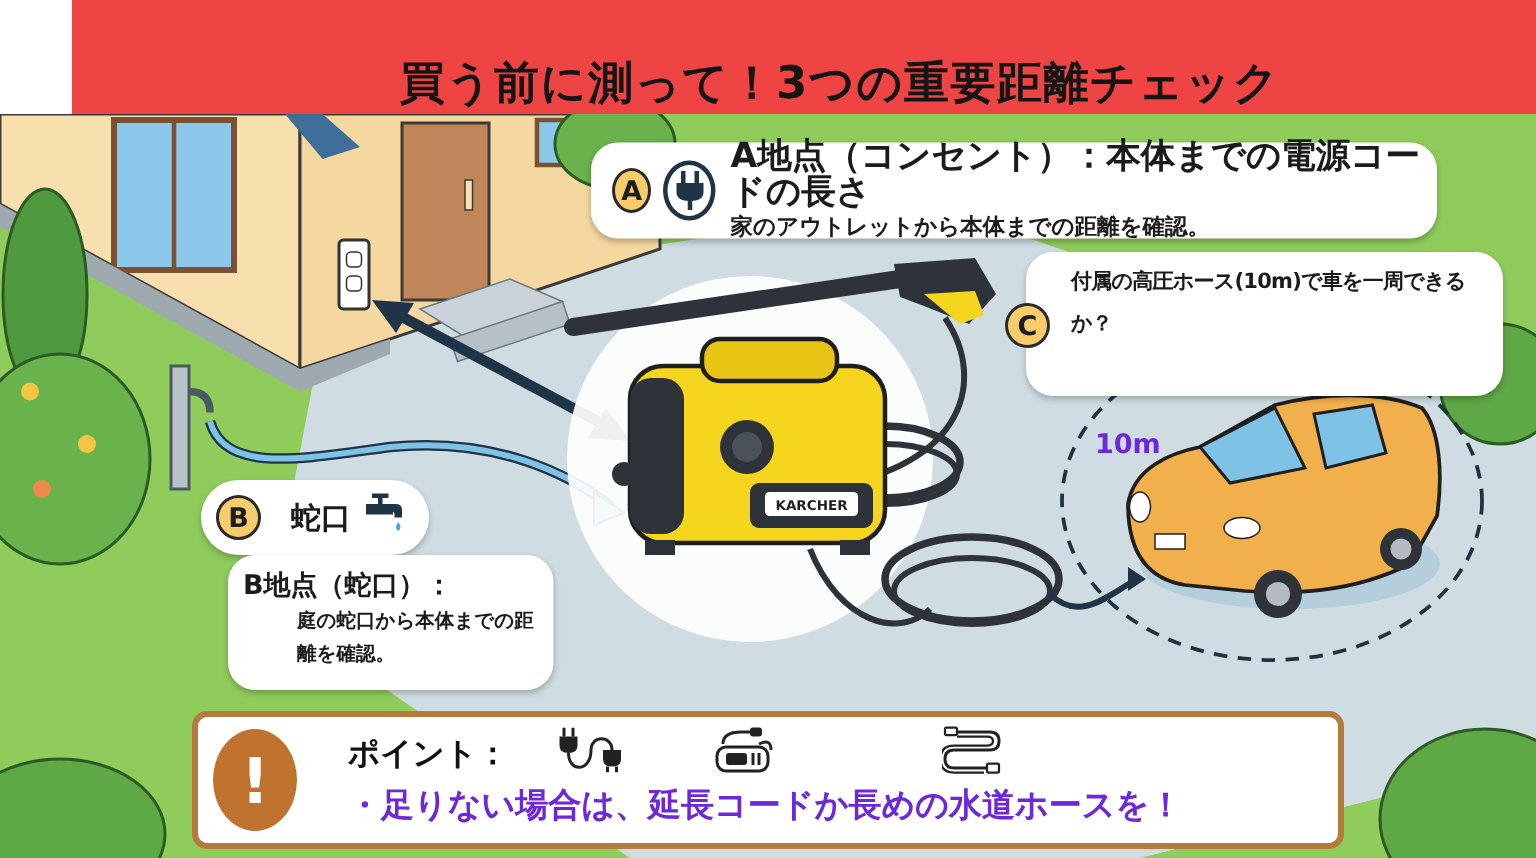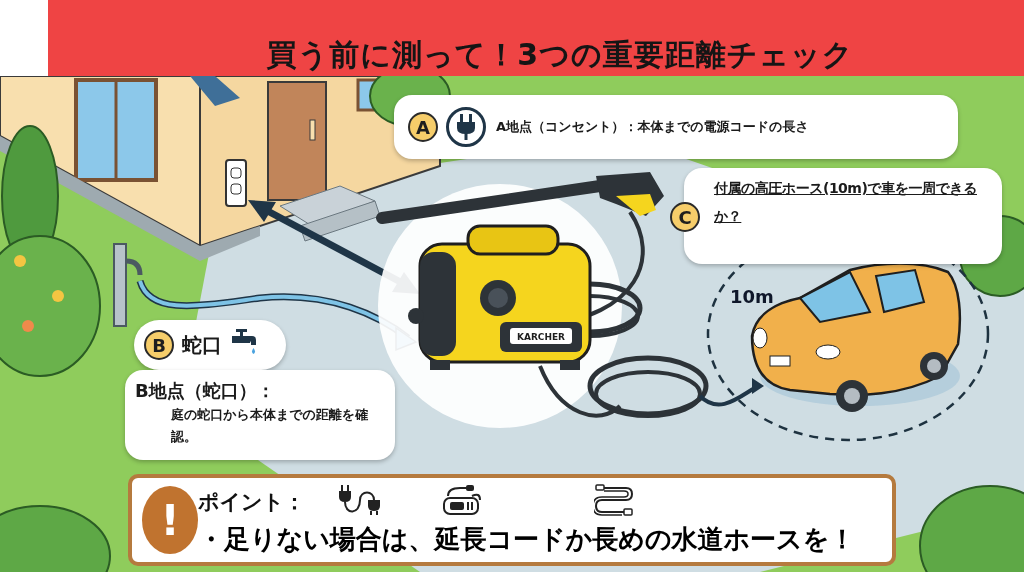--- a/index.html
+++ b/index.html
@@ -13,46 +13,46 @@
   .scene { position: absolute; left: 0; top: 76px; width: 1024px; height: 496px; overflow: hidden; background: #8fcc5c; }
   .scene svg.bg { position: absolute; left: 0; top: 0; }
 
   .callout { position: absolute; background: #fff; border-radius: 18px; box-shadow: 0 2px 4px rgba(0,0,0,0.25); color: #1b1b1b; }
   .badge { display: inline-flex; align-items: center; justify-content: center; width: 30px; height: 30px; border-radius: 50%;
     background: #f6cd6a; border: 2.5px solid #2a2a2a; font-weight: bold; font-size: 18px; color: #1e1e1e; }
 
   .callout-a { left: 394px; top: 19px; width: 564px; height: 64px; display: flex; align-items: center; padding-left: 14px; }
   .callout-a .plug { width: 40px; height: 40px; border-radius: 50%; border: 3px solid #1f3547; margin-left: 8px; margin-right: 10px;
     display: flex; align-items: center; justify-content: center; }
-  .callout-a .text .l1 { font-size: 13px; font-weight: bold; line-height: 24px; }
+  .callout-a .text .l1 { font-size: 23px; font-weight: bold; line-height: 24px; }
   .callout-a .text .l2 { font-size: 15px; font-weight: bold; line-height: 22px; }
 
   .callout-c { left: 684px; top: 92px; width: 318px; height: 96px; padding: 6px 0 0 30px; }
   .callout-c .badge { position: absolute; left: -14px; top: 34px; }
   .callout-c .l1 { font-size: 17px; font-weight: bold; line-height: 28px; }
-  .callout-c .l2 { font-size: 14px; font-weight: bold; line-height: 28px; letter-spacing: -0.5px; text-decoration: underline; }
+  .callout-c .l2 { font-size: 14px; font-weight: bold; line-height: 28px; letter-spacing: -0.5px; }
   .callout-c .l3 { font-size: 14px; font-weight: bold; line-height: 26px; }
 
   .callout-b1 { left: 134px; top: 244px; width: 152px; height: 50px; display: flex; align-items: center; padding-left: 10px; border-radius: 26px; }
-  .callout-b1 .label { font-size: 20px; font-weight: bold; margin-left: 8px; margin-right: 8px; }
-  .callout-b2 { left: 125px; top: 294px; width: 270px; height: 90px; padding: 8px 4px 0 10px; }
+  .callout-b1 .label { font-size: 20px; font-weight: bold; margin-left: 20px; margin-right: 8px; }
+  .callout-b2 { left: 152px; top: 294px; width: 217px; height: 90px; padding: 8px 4px 0 10px; }
   .callout-b2 .l1 { font-size: 18px; font-weight: bold; line-height: 26px; }
   .callout-b2 .l2 { font-size: 19px; font-weight: bold; line-height: 28px; }
   .callout-b2 .l3 { font-size: 13px; font-weight: bold; line-height: 22px; margin-left: 36px; }
 
-  .label-10m { position: absolute; left: 730px; top: 210px; font-size: 18px; font-weight: bold; color: #0f172a; }
+  .label-10m { position: absolute; left: 730px; top: 210px; font-size: 18px; font-weight: bold; color: #6d28d9; }
 
   .point-box { position: absolute; left: 128px; top: 398px; width: 768px; height: 92px; background: #fff;
     border: 4px solid #b57a3e; border-radius: 10px; display: flex; align-items: center; padding-left: 10px; }
   .point-box .alert { width: 56px; height: 68px; border-radius: 50%; background: #c0732f; display: flex; align-items: center; justify-content: center;
     color: #fff; font-size: 42px; font-weight: bold; flex-shrink: 0; }
-  .point-box .text { }
+  .point-box .text { margin-left: 34px; }
   .point-box .row1 { display: flex; align-items: center; height: 38px; }
   .point-box .row1 .lbl { font-size: 21px; font-weight: bold; color: #111; width: 140px; }
-  .point-box .row2 { font-size: 26px; font-weight: bold; color: #000000; line-height: 36px; }
+  .point-box .row2 { font-size: 22px; font-weight: bold; color: #6d28d9; line-height: 36px; font-family: Liberation Mono, monospace; }
   .ico { display: inline-block; margin-right: 60px; }
 </style>
 </head>
 <body>
 
 <div class="title-bar">
   <h1>買う前に測って！3つの重要距離チェック</h1>
 </div>
 
 <div class="scene">
@@ -153,20 +153,21 @@
     <span class="plug">
       <svg width="22" height="26" viewBox="0 0 22 26">
           <rect x="5" y="0" width="3" height="8" fill="#1f3547"></rect>
           <rect x="14" y="0" width="3" height="8" fill="#1f3547"></rect>
           <path d="M2,8 H20 V14 Q20,20 11,20 Q2,20 2,14 Z" fill="#1f3547"></path>
           <rect x="9.5" y="19" width="3" height="7" fill="#1f3547"></rect>
         </svg>
     </span>
     <div class="text">
       <div class="l1">A地点（コンセント）：本体までの電源コードの長さ</div>
+      <div class="l2">家のアウトレットから本体までの距離を確認。</div>
     </div>
   </div>
 
   <div class="callout callout-c">
     <span class="badge">C</span>
     <div class="l2">付属の高圧ホース(10m)で車を一周できるか？</div>
   </div>
 
   <div class="callout callout-b1">
     <span class="badge">B</span>

